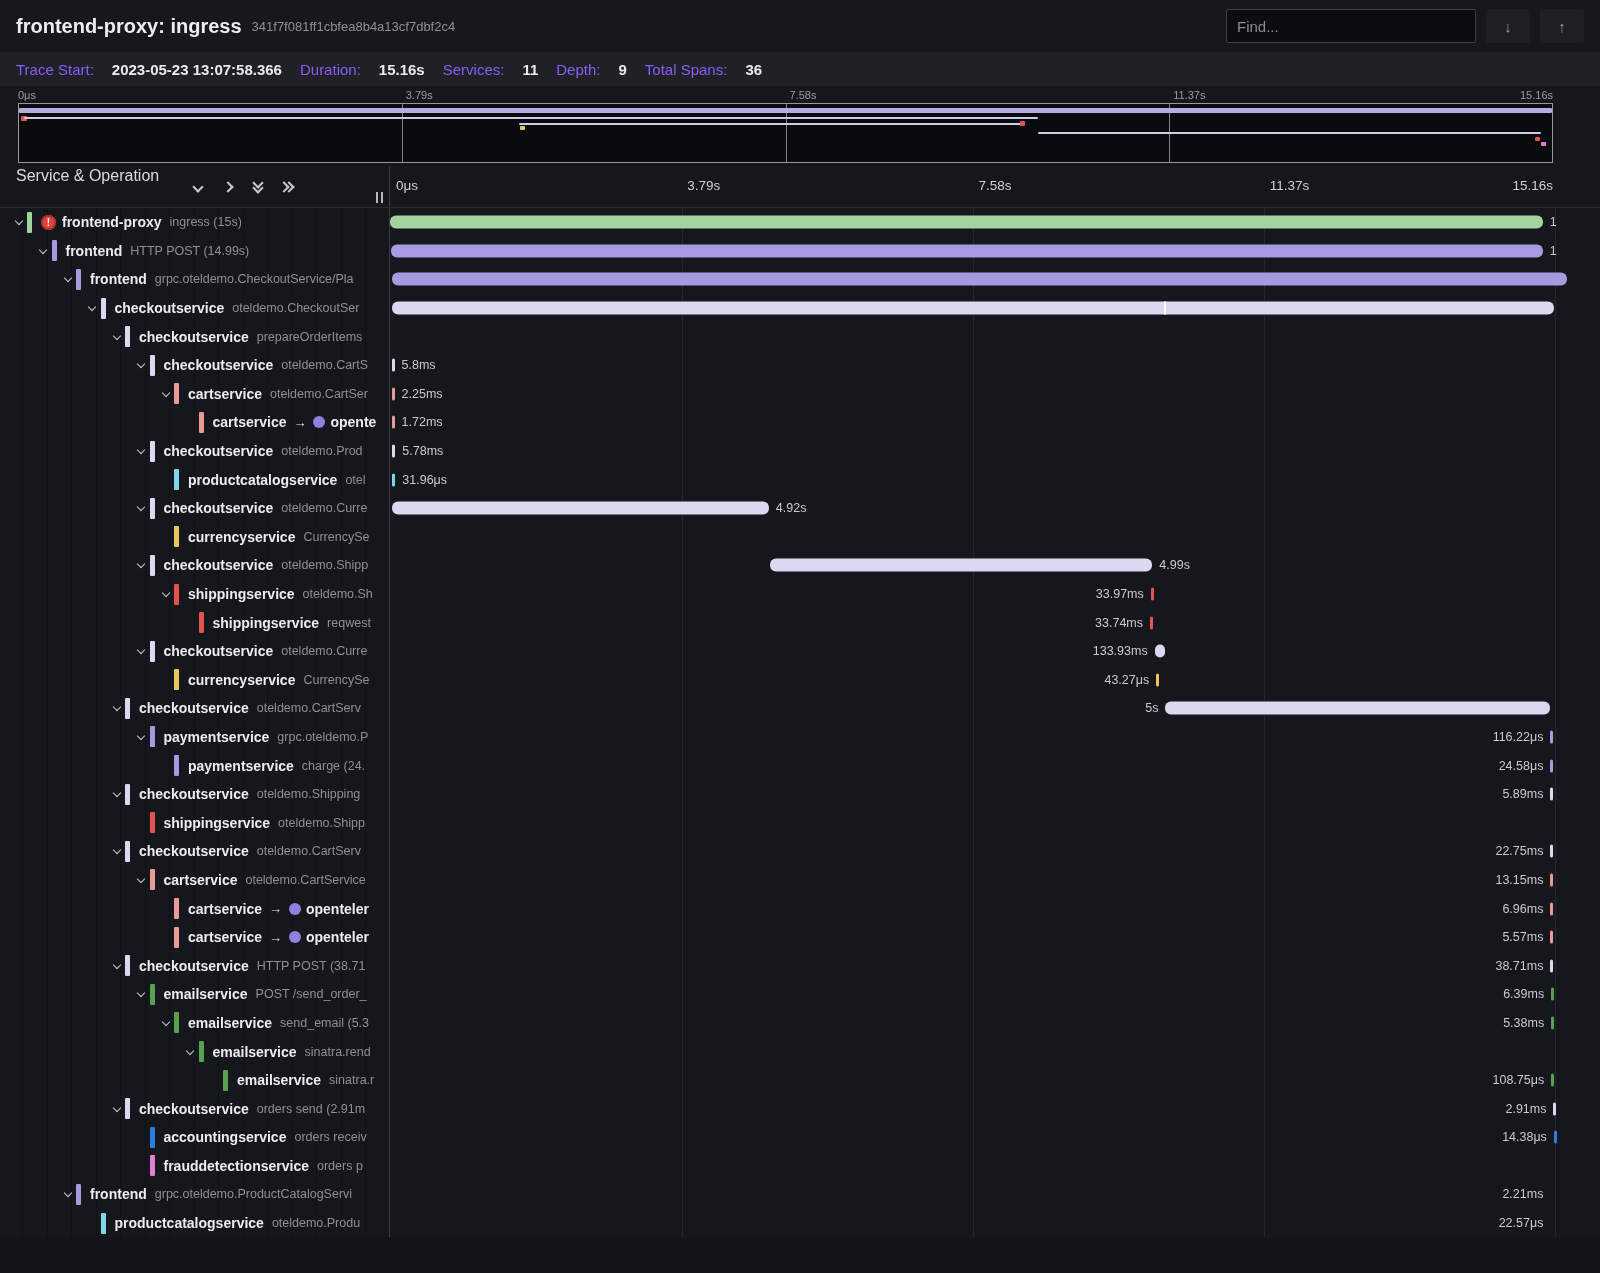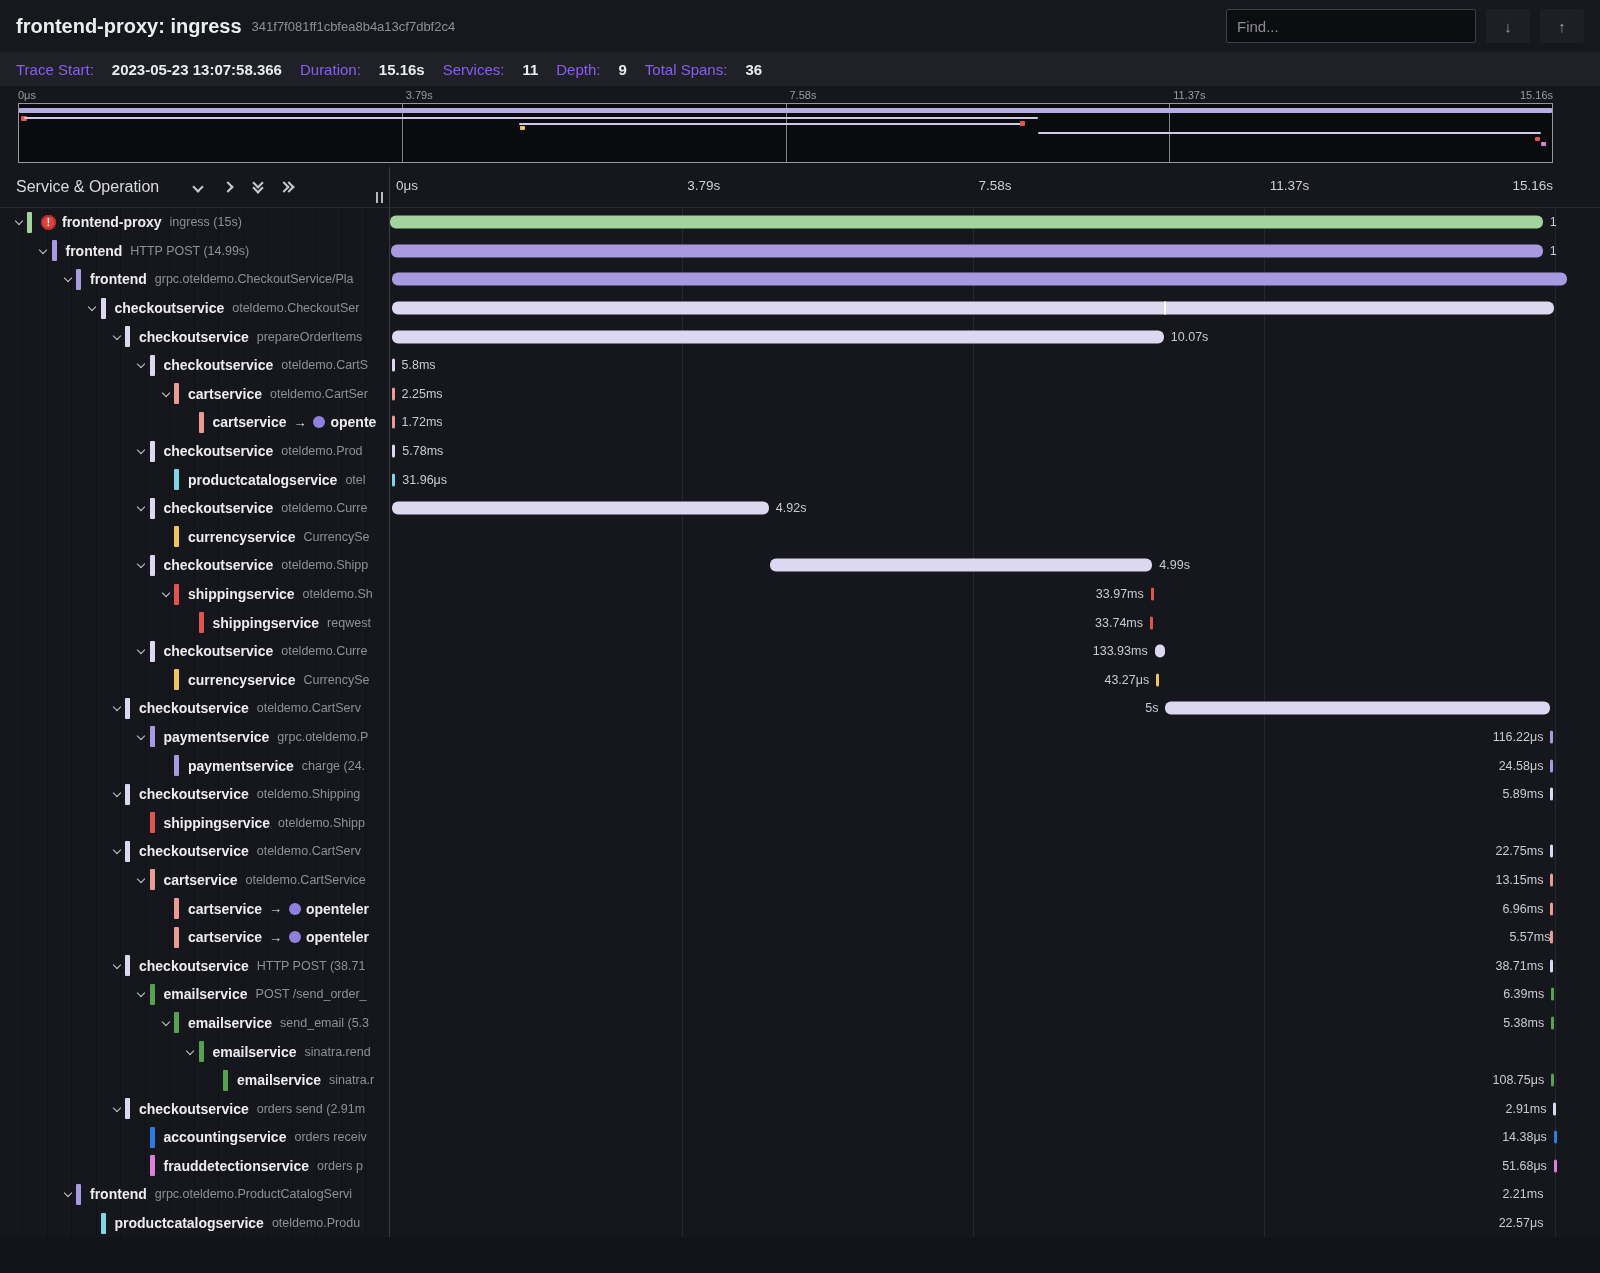--- a/index.html
+++ b/index.html
@@ -29,21 +29,21 @@
   .mmaxis span{position:absolute;top:1px;white-space:nowrap;}
   .mmbox{position:relative;height:58px;background:#0a0b0d;border:1px solid #97989d;overflow:hidden;}
   .mmgrid{position:absolute;top:0;bottom:0;width:1px;background:#84858a;}
   .mmline{position:absolute;border-radius:1px;}
 
   
   .main{position:relative;flex:none;}
   .tlgridlines{position:absolute;left:391px;right:0;top:0;bottom:0;pointer-events:none;z-index:0;}
   .gridv{position:absolute;top:0;bottom:0;width:1px;background:#26272e;}
   .gridhdr{display:flex;height:40px;background:#16171c;border-bottom:1px solid #2b2c33;position:relative;z-index:1;}
-  .hdrleft{width:390px;flex:none;display:flex;align-items:center;padding:0 6px 0 16px;box-sizing:border-box;
+  .hdrleft{width:390px;flex:none;display:flex;padding:0 6px 0 16px;box-sizing:border-box;
     border-right:1px solid #3a3b42;}
   .hdrtitle{font-size:16px;font-weight:500;color:#dadbde;white-space:nowrap;}
   .hdricons{display:flex;align-items:center;gap:16px;margin-left:32px;}
   .icbtn{display:flex;align-items:center;justify-content:center;width:14px;height:14px;cursor:pointer;}
   .chev{width:6px;height:6px;border-right:2px solid #c9cad0;border-bottom:2px solid #c9cad0;display:inline-block;}
   .chev.down{transform:rotate(45deg);}
   .chev.right{transform:rotate(-45deg);}
   .dbl{display:flex;flex-direction:column;}
   .dbl .chev{margin-top:-3px;}
   .dblr{display:flex;}
@@ -270,26 +270,20 @@
         <div class="row">
           <div class="cl">
             <span class="ind" style="width: 108px;"></span>
             <span class="chevbox">
               <i class="chev down"></i>
             </span>
             <span class="strip" style="background: rgb(221, 216, 242);"></span>
             <span class="svc">checkoutservice</span>
             <span class="op">prepareOrderItems</span>
           </div>
-          <div class="cr">
-            <div class="track">
-              <div class="bar" style="left: 0.131926%; width: 66.2929%; background: rgb(221, 216, 242);"></div>
-              <span class="dur" style="left: 66.4248%; padding-left: 7px;">10.07s</span>
-            </div>
-          </div>
         </div>
         <div class="row">
           <div class="cl">
             <span class="ind" style="width: 132.5px;"></span>
             <span class="chevbox">
               <i class="chev down"></i>
             </span>
             <span class="strip" style="background: rgb(221, 216, 242);"></span>
             <span class="svc">checkoutservice</span>
             <span class="op">oteldemo.CartS</span>
@@ -606,21 +600,21 @@
             <span class="chevbox"></span>
             <span class="strip" style="background: rgb(236, 155, 148);"></span>
             <span class="svc">cartservice</span>
             <span class="larrow">→</span>
             <span class="ldot" style="background: rgb(143, 128, 222);"></span>
             <span class="svc">openteler</span>
           </div>
           <div class="cr">
             <div class="track">
               <div class="bar" style="left: 99.6042%; width: 0.26%; background: rgb(236, 155, 148);"></div>
-              <span class="dur" style="right: 0.395778%; ">5.57ms</span>
+              <span class="dur" style="right: 0.395778%; padding-right: 7px;">5.57ms</span>
             </div>
           </div>
         </div>
         <div class="row">
           <div class="cl">
             <span class="ind" style="width: 108px;"></span>
             <span class="chevbox">
               <i class="chev down"></i>
             </span>
             <span class="strip" style="background: rgb(221, 216, 242);"></span>
@@ -727,26 +721,20 @@
           </div>
         </div>
         <div class="row">
           <div class="cl">
             <span class="ind" style="width: 132.5px;"></span>
             <span class="chevbox"></span>
             <span class="strip" style="background: rgb(223, 127, 215);"></span>
             <span class="svc">frauddetectionservice</span>
             <span class="op">orders p</span>
           </div>
-          <div class="cr">
-            <div class="track">
-              <div class="bar" style="left: 99.9011%; width: 0.26%; background: rgb(223, 127, 215);"></div>
-              <span class="dur" style="right: 0.0989445%; padding-right: 7px;">51.68μs</span>
-            </div>
-          </div>
         </div>
         <div class="row">
           <div class="cl">
             <span class="ind" style="width: 59px;"></span>
             <span class="chevbox">
               <i class="chev down"></i>
             </span>
             <span class="strip" style="background: rgb(168, 154, 224);"></span>
             <span class="svc">frontend</span>
             <span class="op">grpc.oteldemo.ProductCatalogServi</span>

